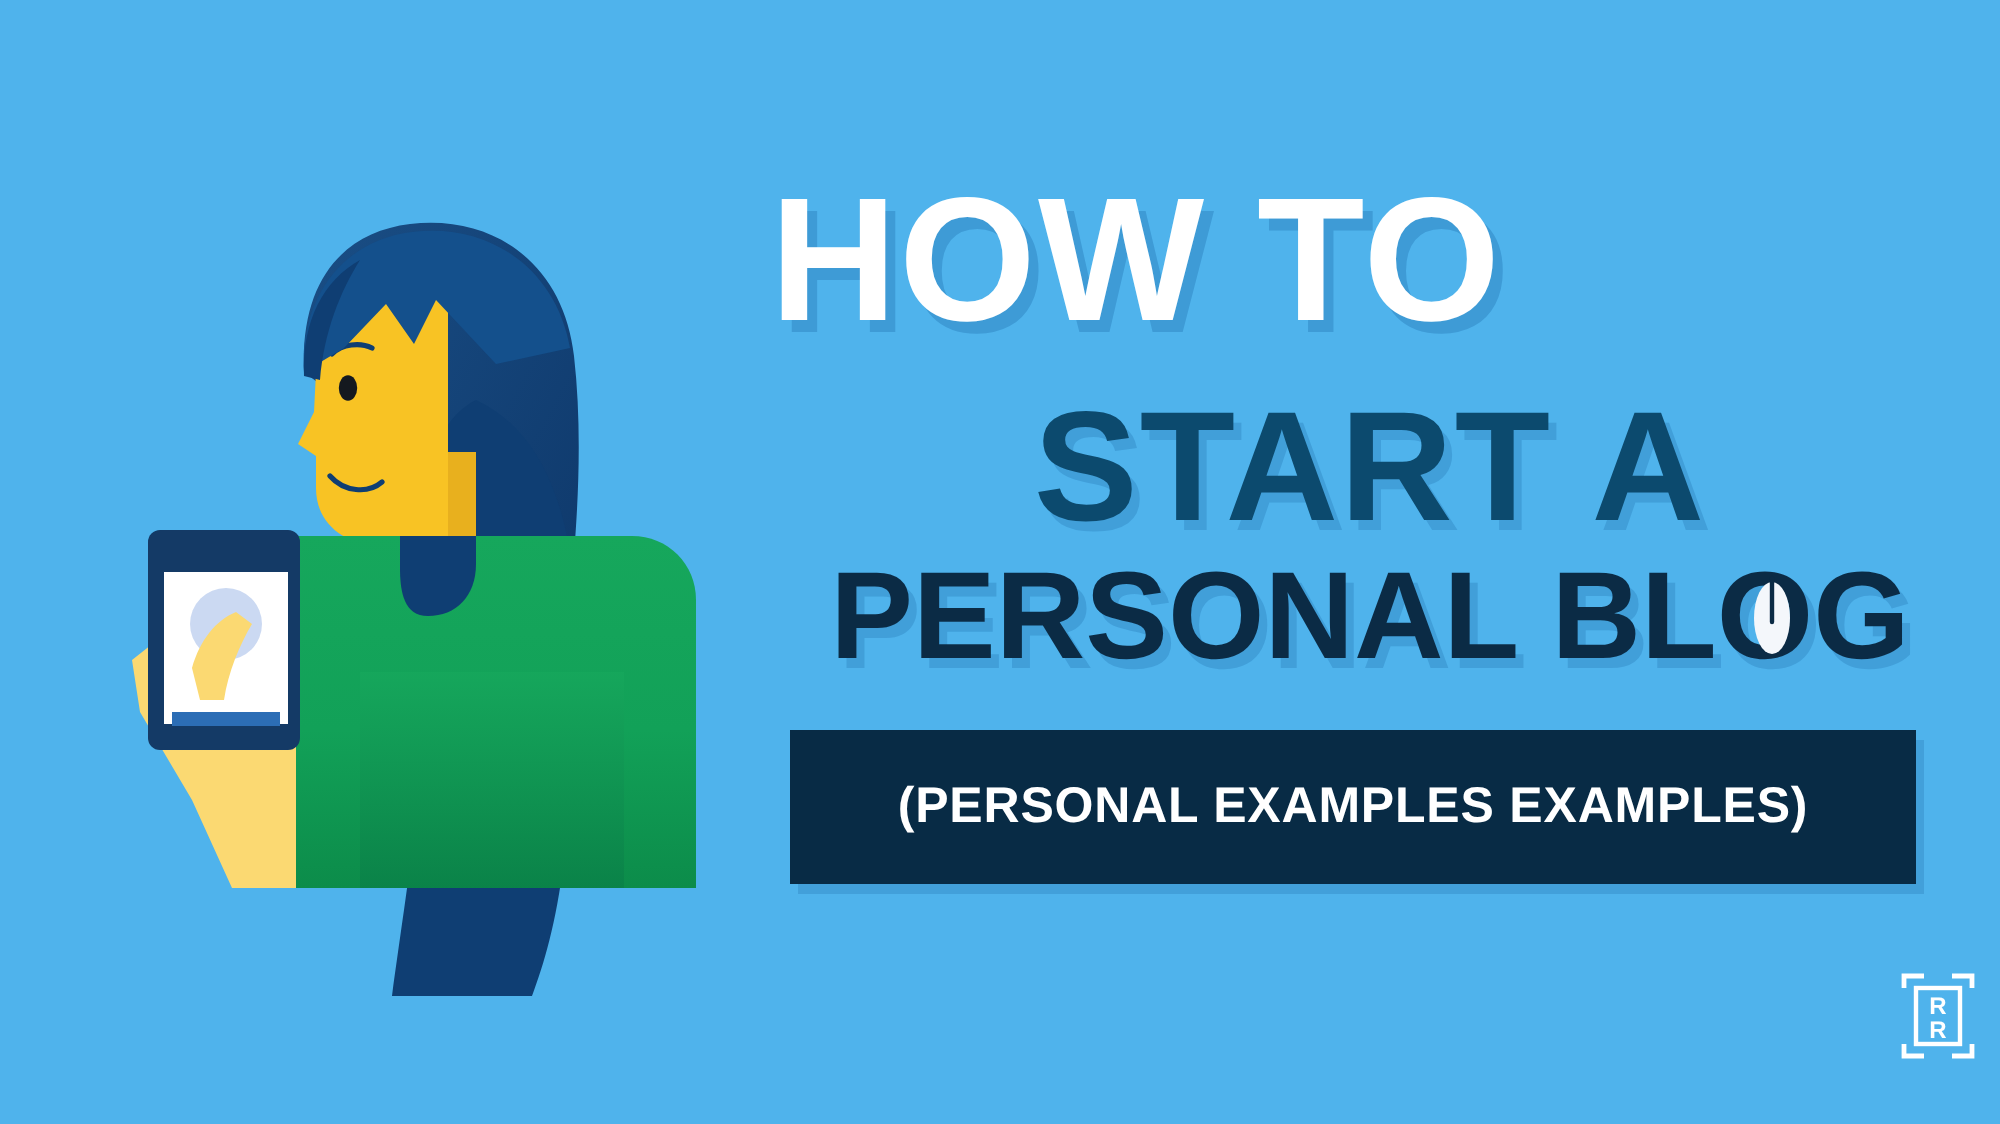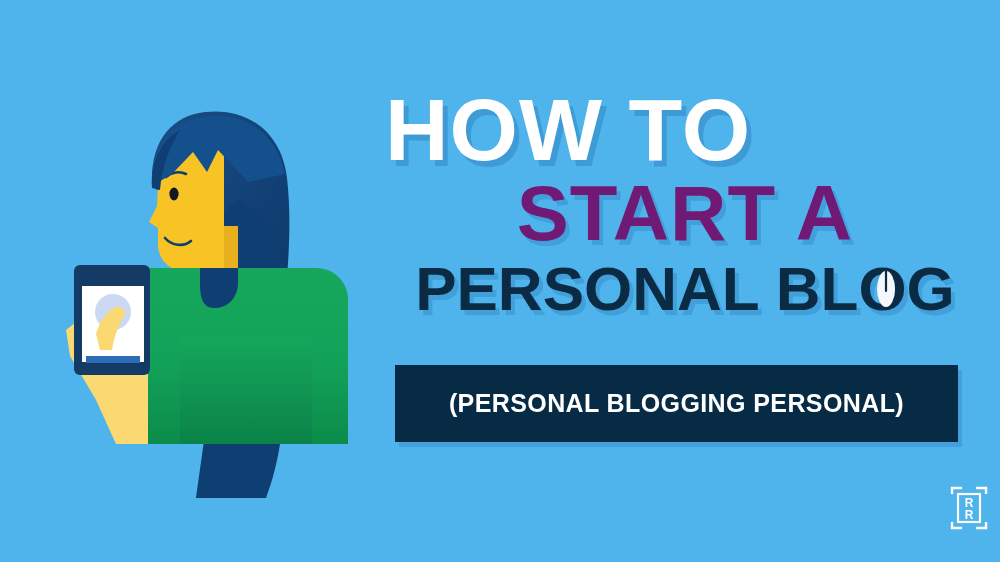--- a/index.html
+++ b/index.html
@@ -47,24 +47,24 @@
     font-size:88px;
     color:#ffffff;
     width:600px;
     text-shadow:5px 6px 0 #3E9BD6;
     letter-spacing:1px;
   }
 
   
   #line-start-a {
     font-size:78px;
-    color:#701a75;
+    color:#0c4a6e;
     text-align:center;
     width:600px;
-    margin-top:4px;
+    margin-top:24px;
     text-shadow:4px 5px 0 rgba(62,155,214,0.85);
     letter-spacing:1px;
   }
 
   
   #line-personal-blog {
     position:relative;
     font-size:62px;
     color:#0B2B45;
     text-align:center;
@@ -240,21 +240,21 @@
     <div class="tline" id="line-personal-blog">
       <span>PERSONAL BLOG</span>
       <svg id="mouse-icon" viewBox="0 0 20 44" xmlns="http://www.w3.org/2000/svg">
         <ellipse cx="10" cy="24" rx="9" ry="18" fill="#F4F7FB"></ellipse>
         <path d="M10 4 L10 26" stroke="#0B2B45" stroke-width="2.2" stroke-linecap="round"></path>
       </svg>
     </div>
   </div>
 
   <div id="banner">
-    <span id="banner-text">(PERSONAL BLOGGING PERSONAL)</span>
+    <span id="banner-text">(PERSONAL EXAMPLES EXAMPLES)</span>
   </div>
 
   <svg id="logo" viewBox="0 0 42 48" xmlns="http://www.w3.org/2000/svg">
 
     <path d="M4 10 L4 4 L14 4" stroke="#FFFFFF" stroke-width="2.4" fill="none"></path>
     <path d="M28 4 L38 4 L38 10" stroke="#FFFFFF" stroke-width="2.4" fill="none"></path>
     <path d="M38 38 L38 44 L28 44" stroke="#FFFFFF" stroke-width="2.4" fill="none"></path>
     <path d="M14 44 L4 44 L4 38" stroke="#FFFFFF" stroke-width="2.4" fill="none"></path>
 
     <rect x="10" y="10" width="22" height="28" stroke="#FFFFFF" stroke-width="2.2" fill="none"></rect>

